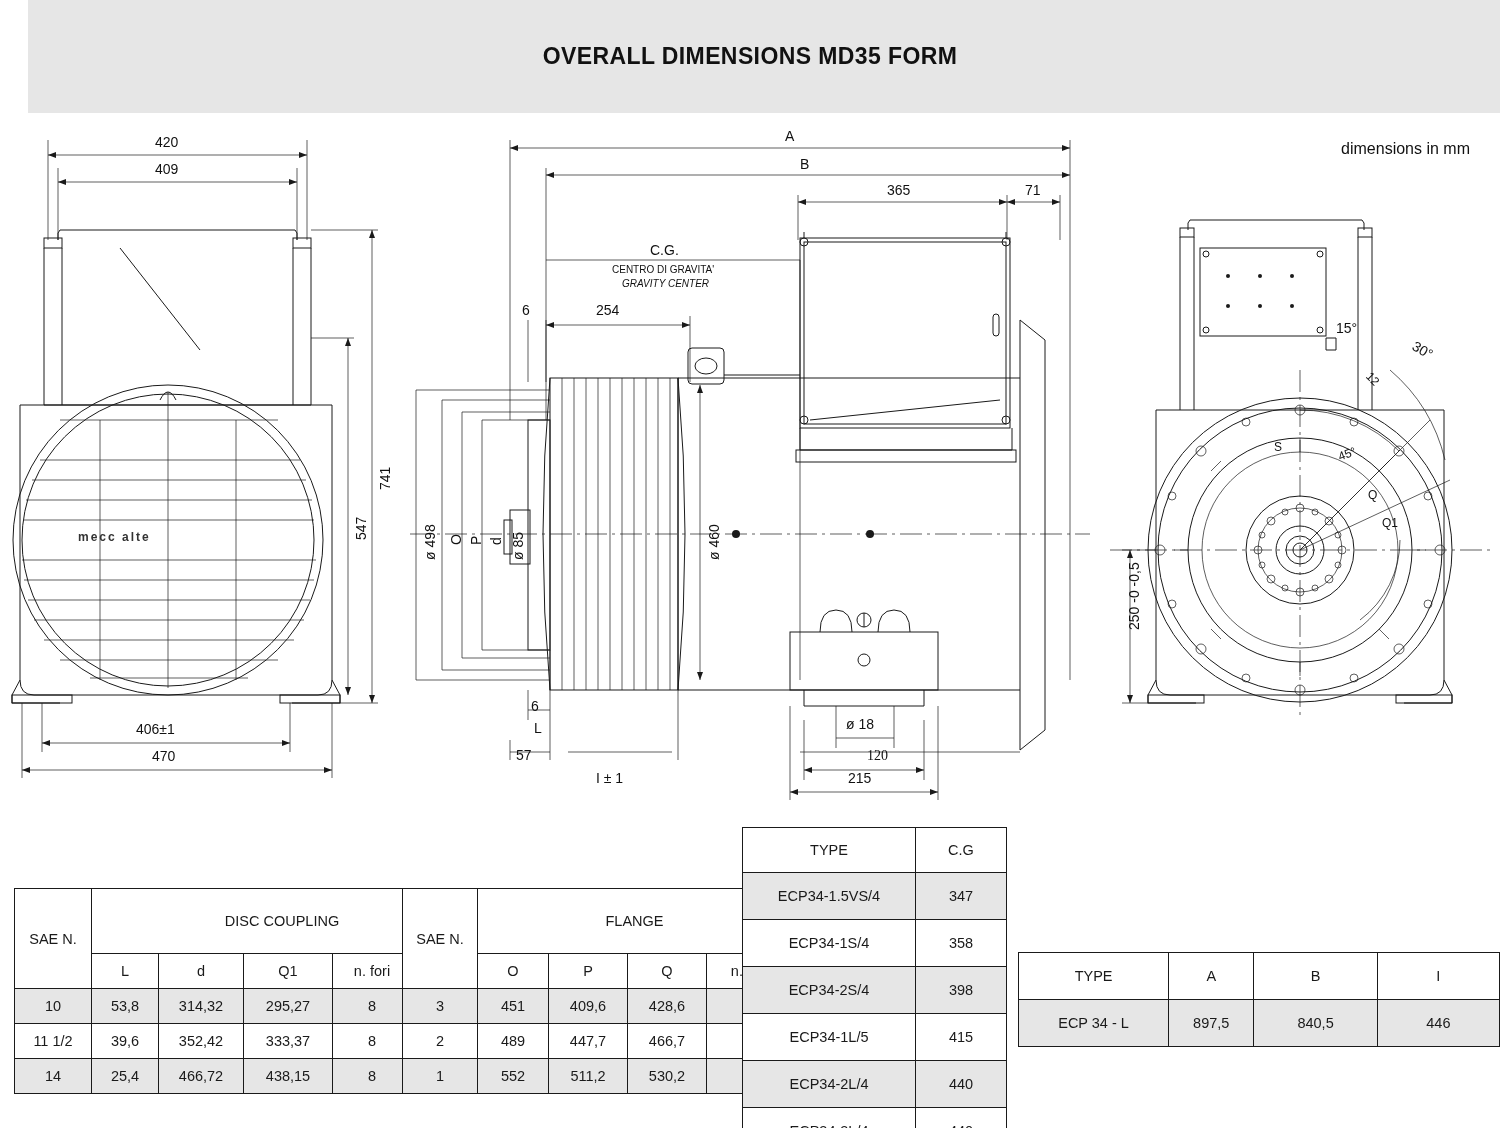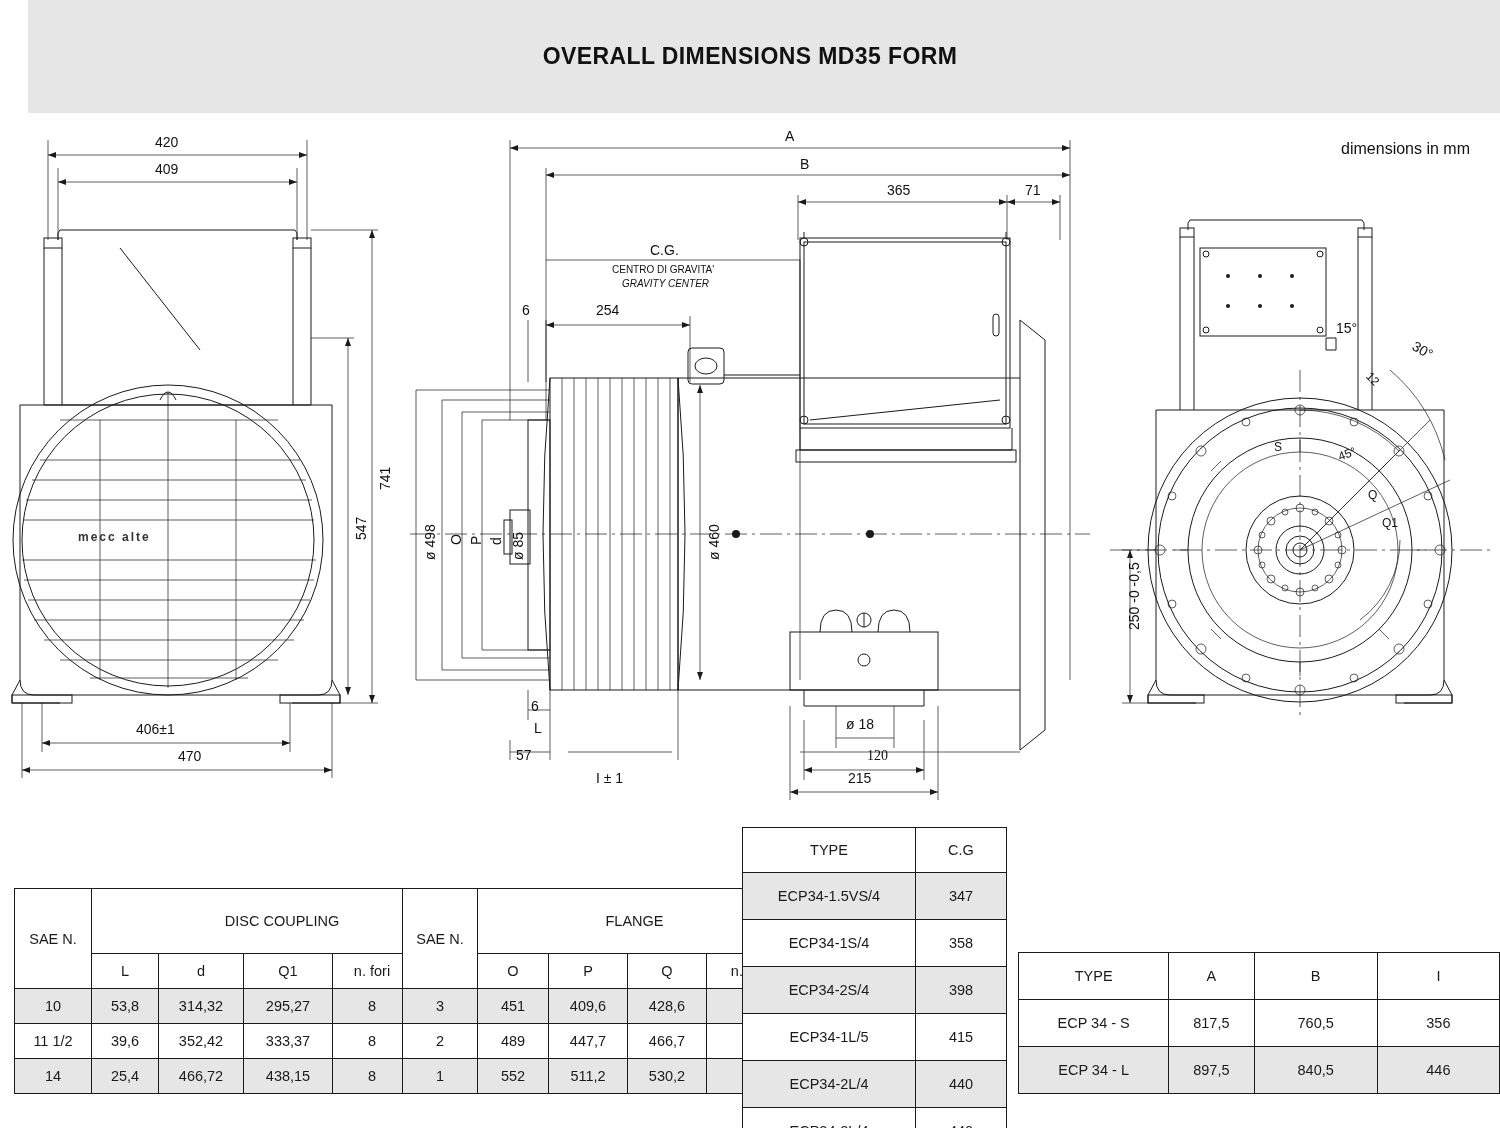--- a/index.html
+++ b/index.html
@@ -149,21 +149,21 @@
         <polygon points="290,623 282,620 282,626"></polygon>
       <polygon points="22,650 30,647 30,653"></polygon>
         <polygon points="332,650 324,647 324,653"></polygon>
     </g>
   </svg>
   <div class="lbl" style="left:155px;top:14px;">420</div>
   <div class="lbl" style="left:155px;top:41px;">409</div>
   <div class="lbl rot" style="left:377px;top:370px;transform:rotate(-90deg);">741</div>
   <div class="lbl rot" style="left:353px;top:420px;transform:rotate(-90deg);">547</div>
   <div class="lbl" style="left:136px;top:601px;">406±1</div>
-  <div class="lbl" style="left:152px;top:628px;margin-left:26px;">470</div>
+  <div class="lbl" style="left:152px;top:628px;">470</div>
   <div class="lbl sm" style="left:78px;top:410px;font-weight:bold;letter-spacing:2px;color:#333;">mecc alte</div>
 </div>
 
 <div style="position:absolute;left:400px;top:120px;width:700px;height:690px;">
   <svg width="700" height="690" viewBox="0 0 700 690">
 
     <g class="stroke-thin">
       <line x1="110" y1="28" x2="670" y2="28"></line>
       <line x1="110" y1="20" x2="110" y2="300"></line>
       <line x1="670" y1="20" x2="670" y2="560"></line>
@@ -589,26 +589,20 @@
 
 <div class="tbl-wrap" style="left:1018px;top:952px;">
   <table>
     <tbody>
         <tr>
       <td style="width:144px;height:38px;">TYPE</td>
       <td style="width:76px;">A</td>
       <td style="width:118px;">B</td>
       <td style="width:118px;">I</td>
     </tr>
-    <tr>
-      <td style="height:38px;">ECP 34 - S</td>
-      <td>817,5</td>
-      <td>760,5</td>
-      <td>356</td>
-    </tr>
     <tr class="shade">
       <td style="height:38px;">ECP 34 - L</td>
       <td>897,5</td>
       <td>840,5</td>
       <td>446</td>
     </tr>
   </tbody>
     </table>
 </div>
 

